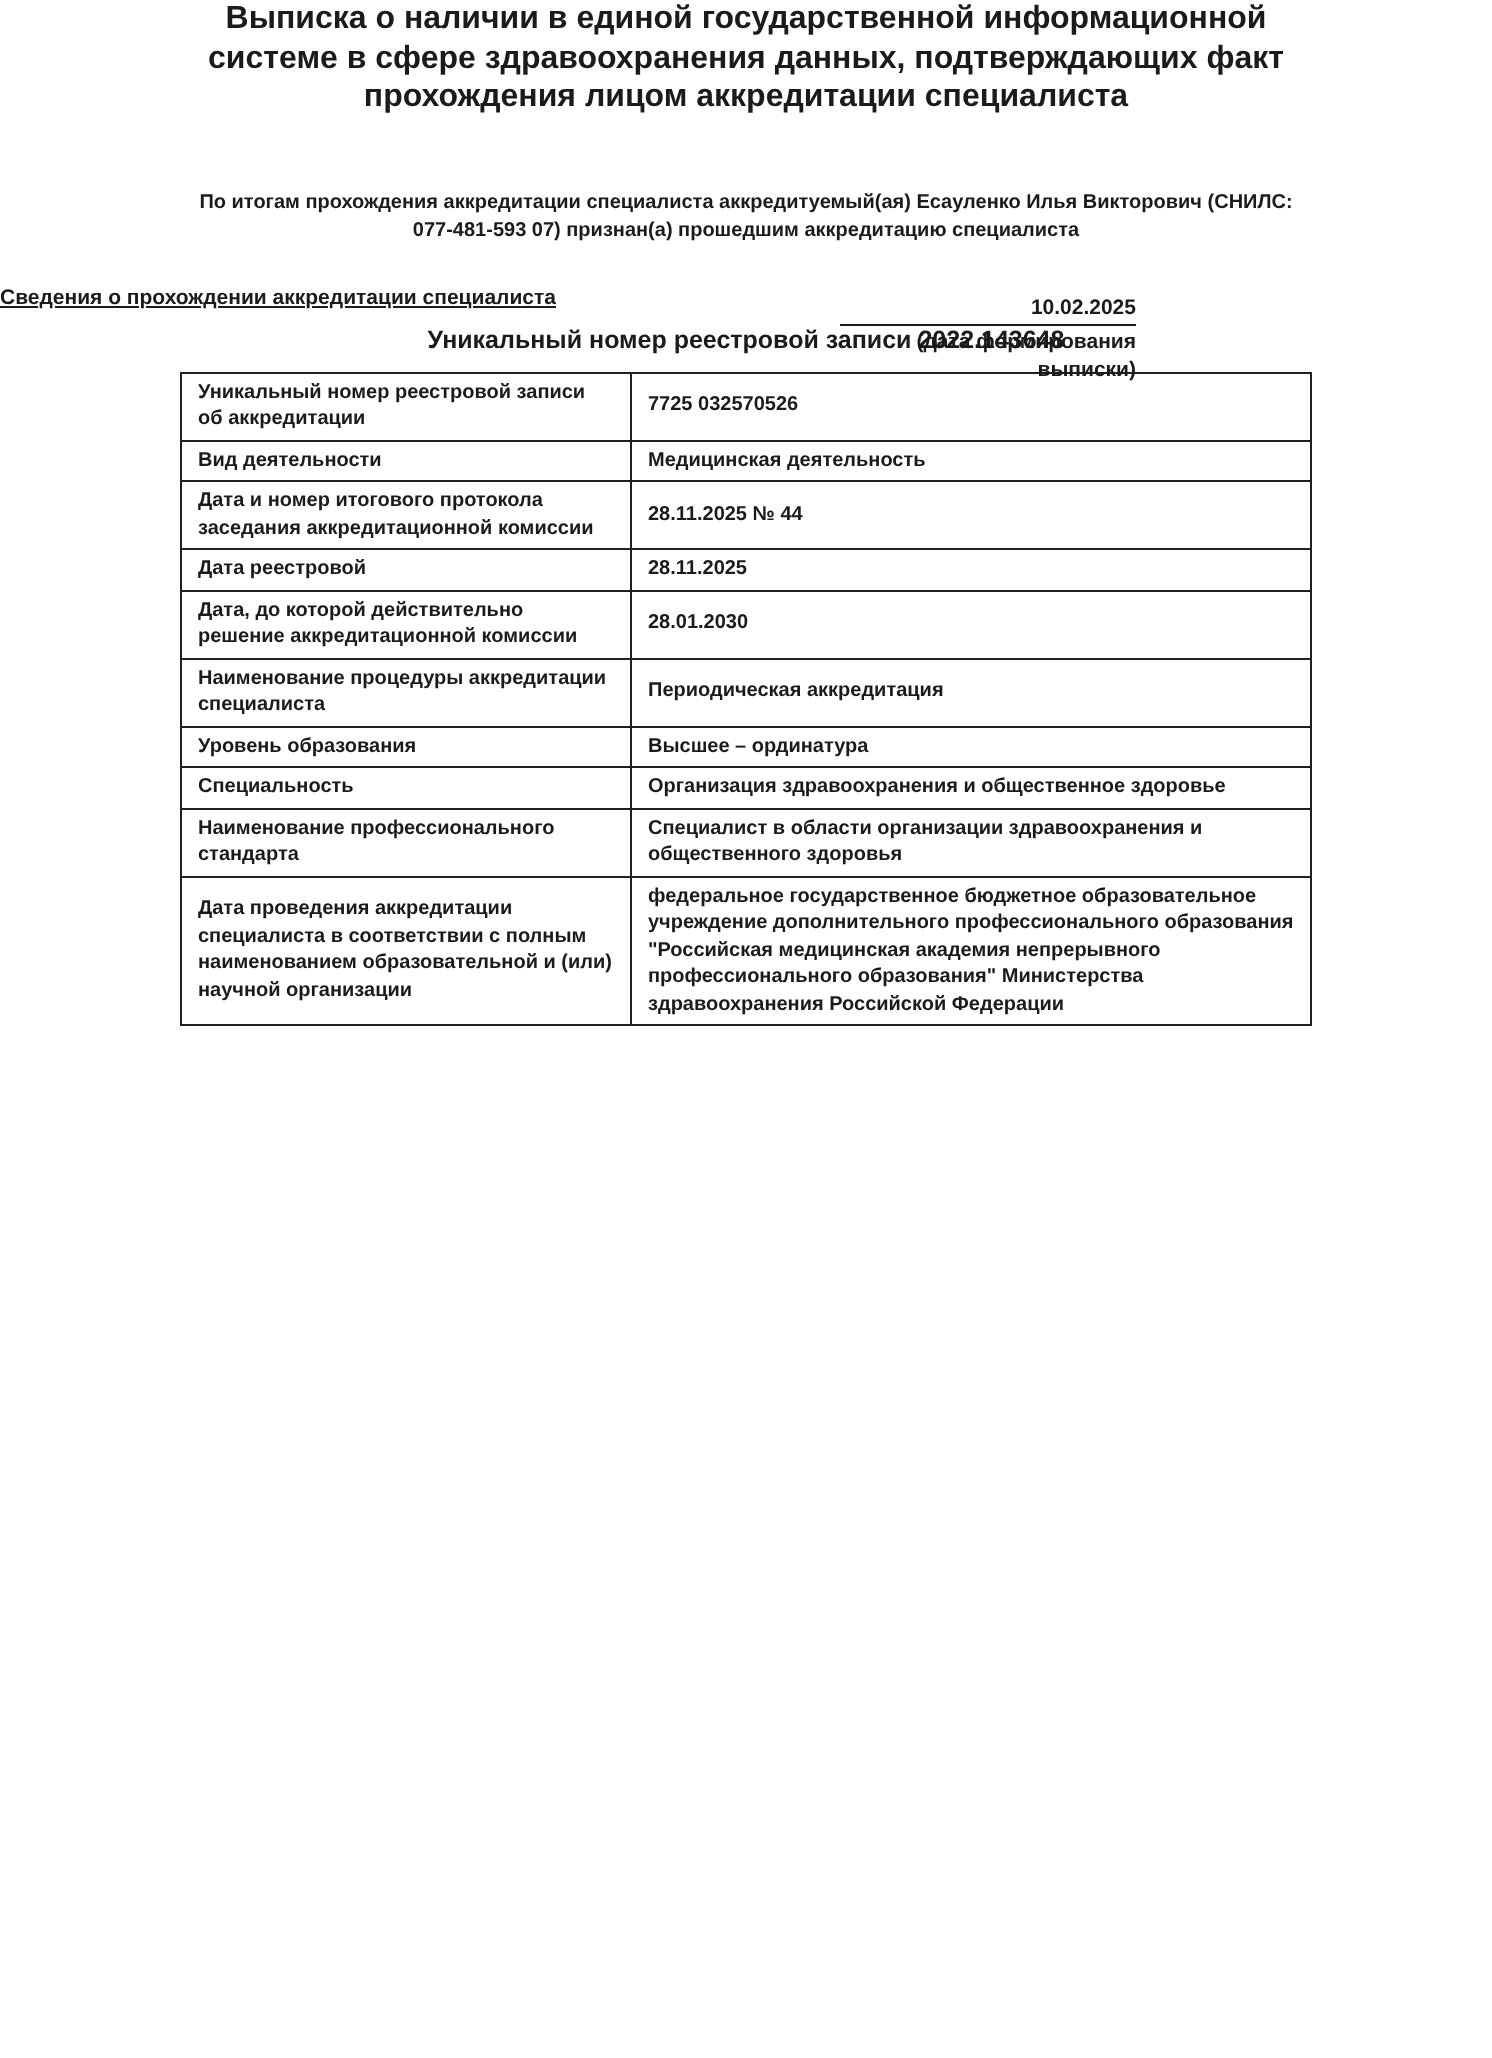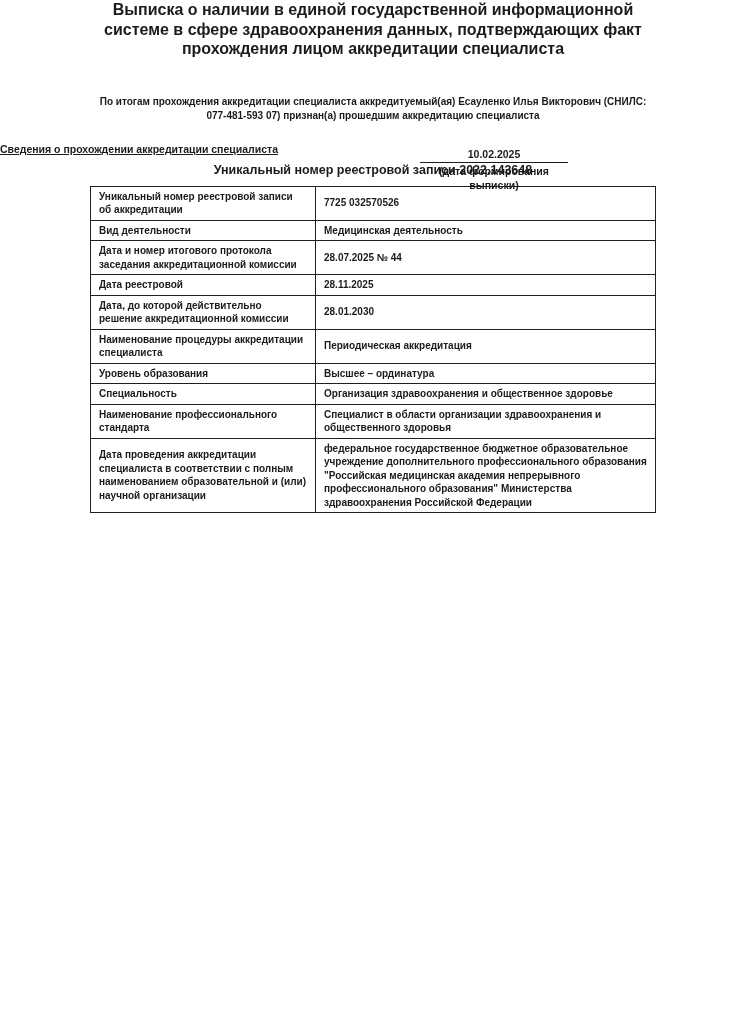--- a/index.html
+++ b/index.html
@@ -16,21 +16,21 @@
   .doc-title {
     text-align: center;
     font-size: 16px;
     line-height: 19.5px;
   }
   .date-block {
     position: absolute;
     top: 147px;
     left: 420px;
     width: 148px;
-    text-align: center;
+    text-align: right;
     font-size: 10.5px;
     line-height: 14px;
   }
   .date-value {
     display: block;
     padding-bottom: 1px;
     border-bottom: 1.5px solid #1b1b1b;
   }
   .date-caption { display: block; padding-top: 1px; }
   .intro {
@@ -97,21 +97,21 @@
       <tr>
         <td class="cell-label">Уникальный номер реестровой записи об аккредитации</td>
         <td class="cell-value">7725 032570526</td>
       </tr>
       <tr>
         <td class="cell-label">Вид деятельности</td>
         <td class="cell-value">Медицинская деятельность</td>
       </tr>
       <tr>
         <td class="cell-label">Дата и номер итогового протокола заседания аккредитационной комиссии</td>
-        <td class="cell-value">28.07.2025 № 44</td>
+        <td class="cell-value">28.11.2025 № 44</td>
       </tr>
       <tr>
         <td class="cell-label">Дата реестровой</td>
         <td class="cell-value">28.11.2025</td>
       </tr>
       <tr>
         <td class="cell-label">Дата, до которой действительно решение аккредитационной комиссии</td>
         <td class="cell-value">28.01.2030</td>
       </tr>
       <tr>

